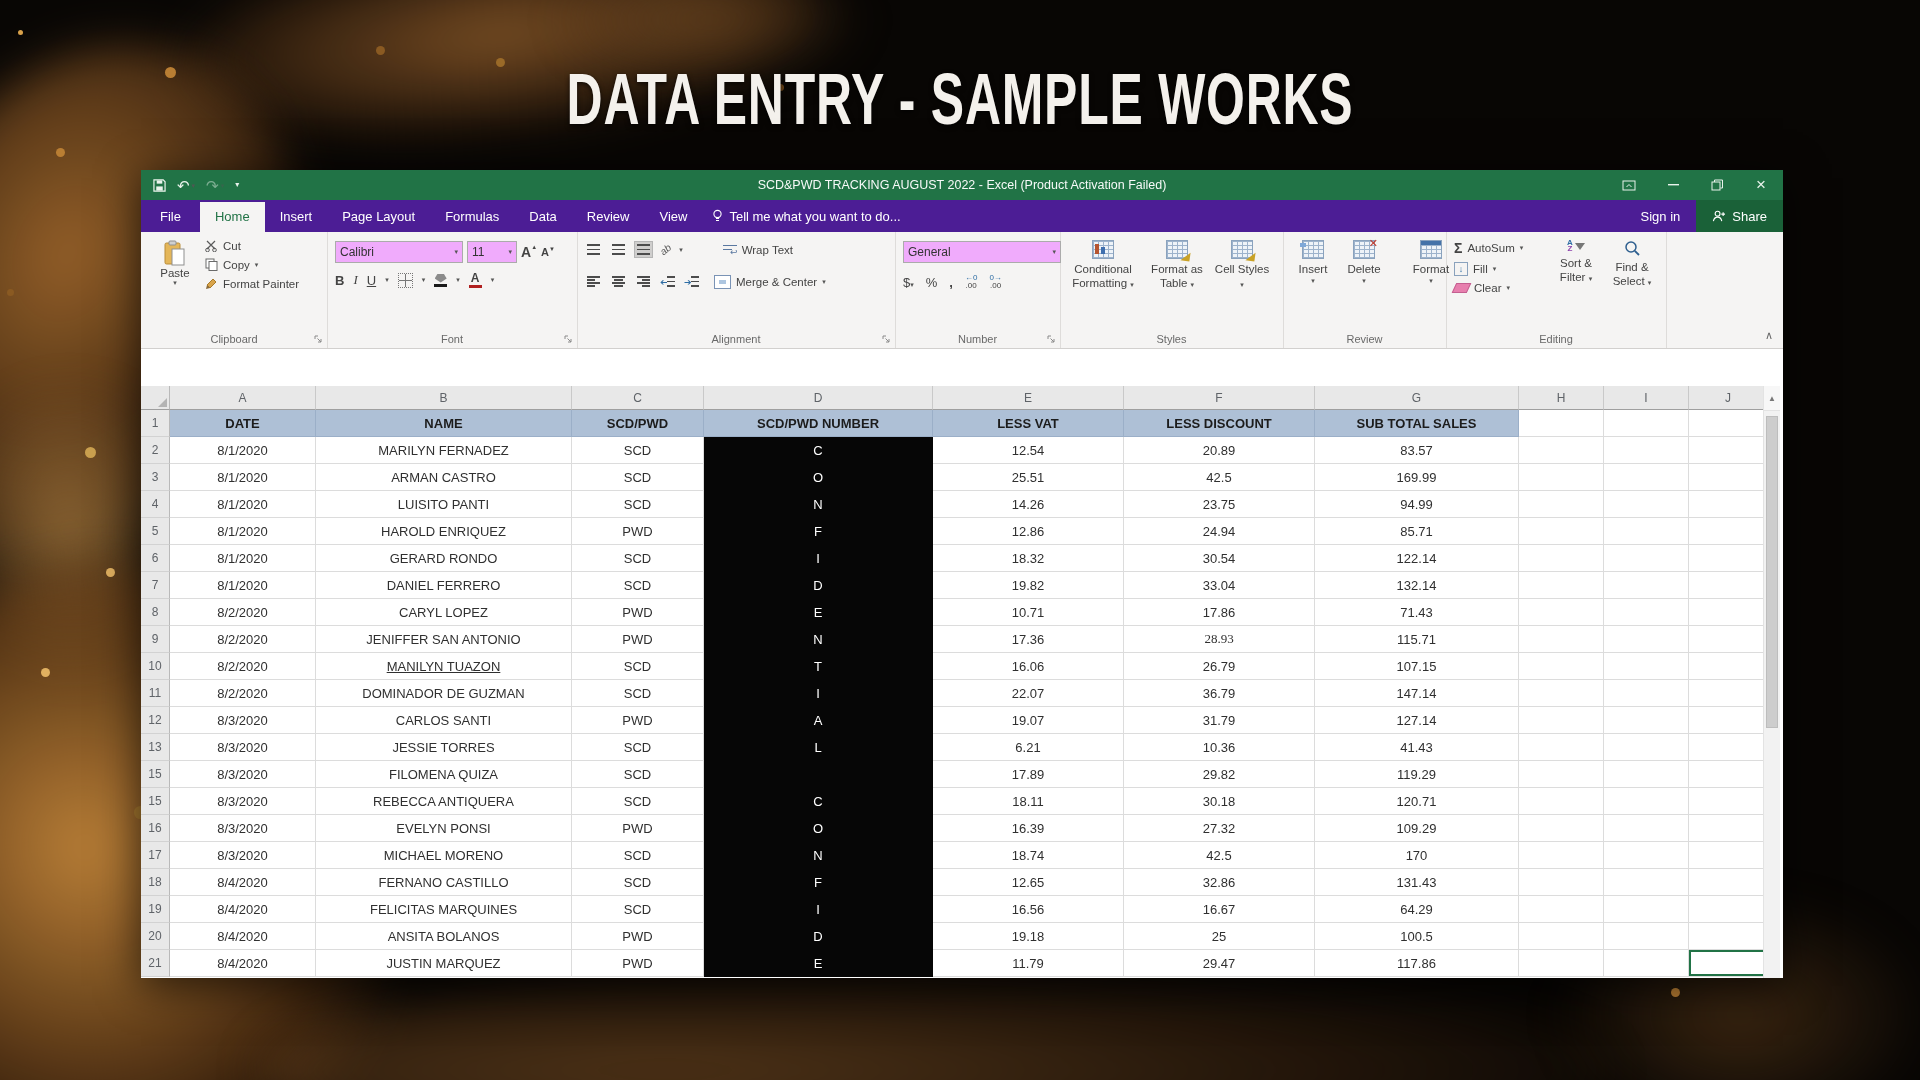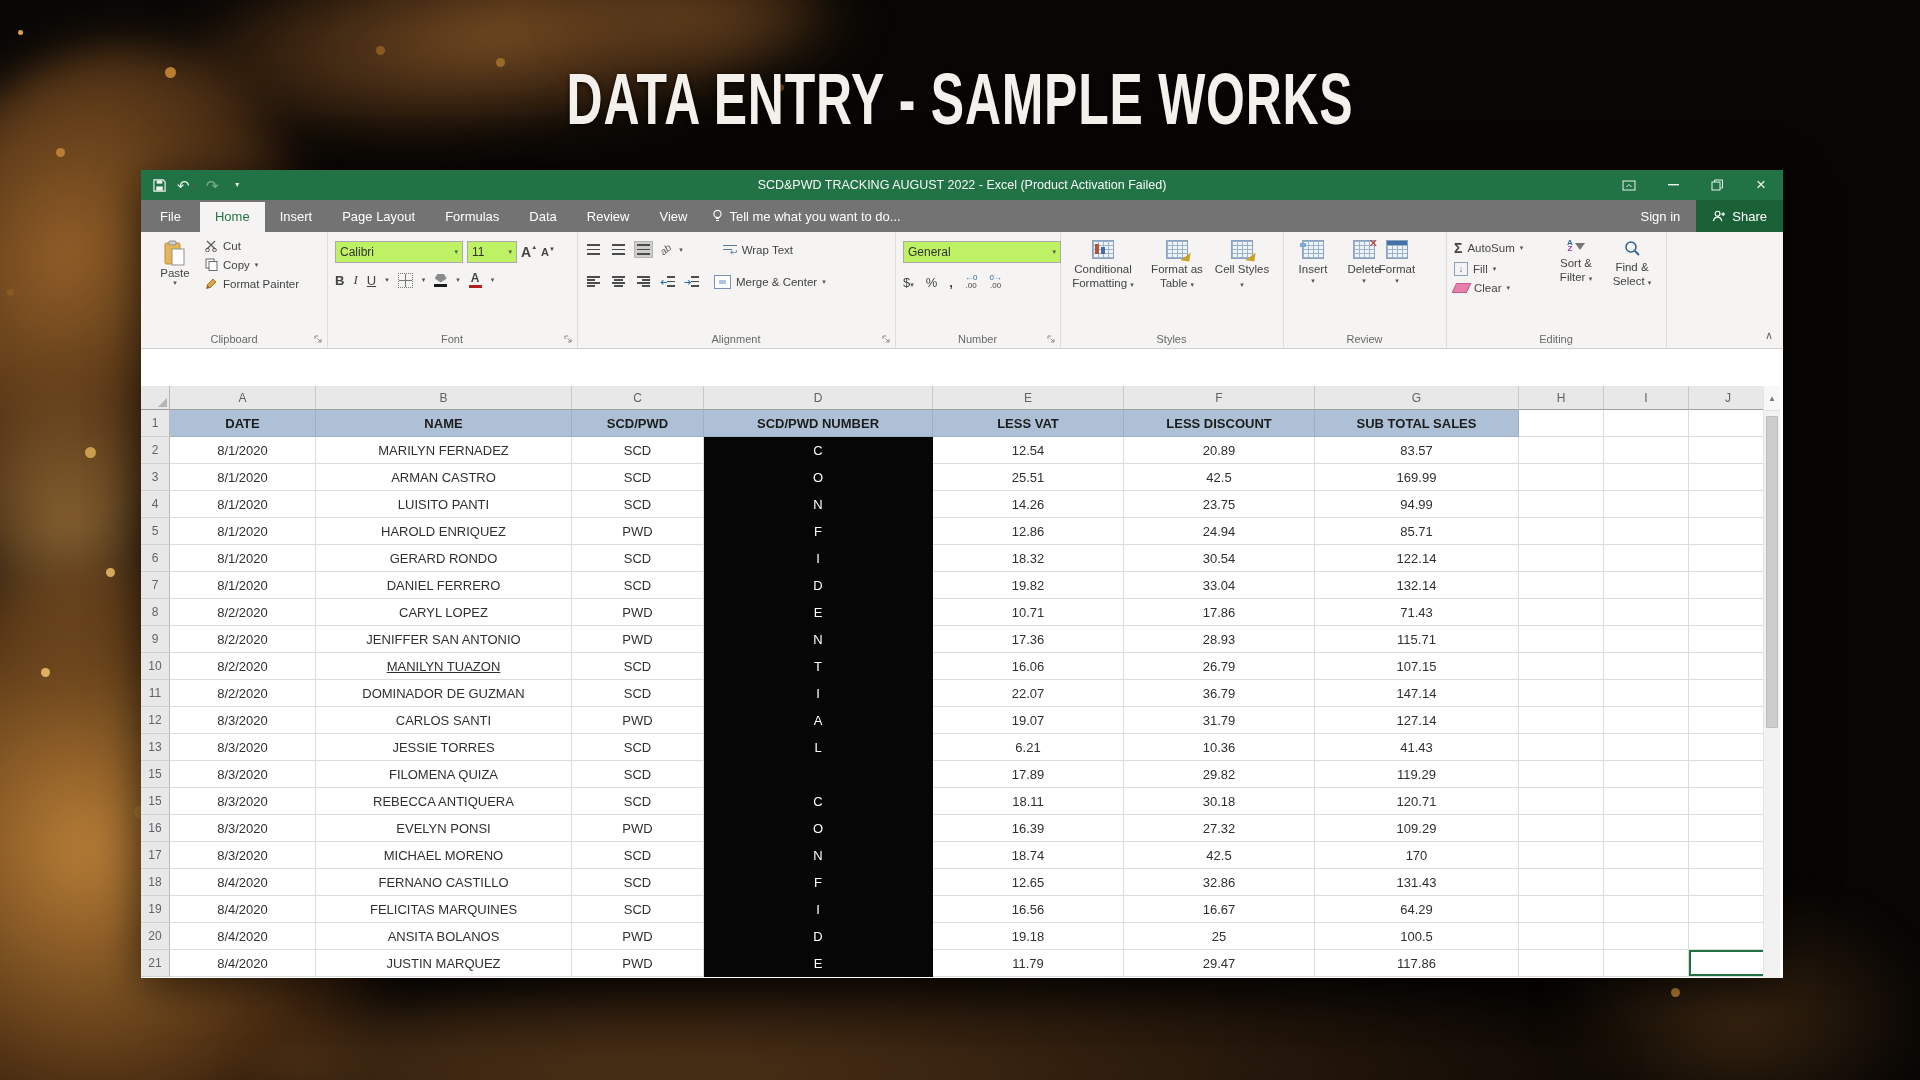--- a/index.html
+++ b/index.html
@@ -35,21 +35,21 @@
   .qat{position:absolute;left:12px;top:0;height:30px;display:flex;align-items:center;gap:11px;}
   .qbtn{display:flex;align-items:center;color:#eaf3ec;font-size:15px;line-height:1;}
   .qbtn .dd{font-size:7px;margin-left:2px;opacity:.9;}
   .dim{opacity:.45;}
   .tb-title{position:absolute;left:0;right:0;top:0;height:30px;display:flex;align-items:center;justify-content:center;
      font-size:12.5px;color:rgba(255,255,255,.96);pointer-events:none;}
   .winctl{position:absolute;right:0;top:0;height:30px;display:flex;}
   .wbtn{width:44px;height:30px;display:flex;align-items:center;justify-content:center;color:#eaf3ec;}
   .wbtn svg{display:block;}
   
-  .tabrow{position:absolute;left:0;top:30px;right:0;height:32px;background:#737373;display:flex;align-items:flex-end;color:#fff;}
+  .tabrow{position:absolute;left:0;top:30px;right:0;height:32px;background:#4c1d95;display:flex;align-items:flex-end;color:#fff;}
   .tab{padding:7px 15px 8px;font-size:13px;cursor:default;}
   .tab.active{background:#f5f4f3;color:#217346;}
   .tab.file{padding:7px 19px 8px;}
   .tellme{display:flex;align-items:center;gap:6px;margin-left:10px;padding-bottom:8px;font-size:13px;color:#fff;}
   .acct{margin-left:auto;display:flex;align-items:center;height:32px;}
   .signin{font-size:13px;margin-right:16px;color:#fff;}
   .sharebtn{display:flex;align-items:center;gap:7px;background:#1a6138;height:32px;padding:0 16px;font-size:13px;color:#fff;}
   
   .ribbon{position:absolute;left:0;top:62px;right:0;height:116px;background:#f5f4f3;border-bottom:1px solid #d2d0ce;color:#444;}
   .rgroup{position:absolute;top:0;bottom:0;border-right:1px solid #dedcda;}
@@ -59,21 +59,21 @@
   .g4{left:754px;width:165px;} .g5{left:919px;width:223px;} .g6{left:1142px;width:163px;}
   .g7{left:1305px;width:220px;}
   .collapse{position:absolute;right:10px;bottom:6px;color:#666;font-size:11px;}
   .dd{font-size:7px;color:#555;}
   
   .pastebtn{position:absolute;left:8px;top:8px;width:52px;text-align:center;font-size:11.5px;}
   .clipcol{position:absolute;left:64px;top:8px;display:flex;flex-direction:column;gap:6px;}
   .sbtn{display:flex;align-items:center;gap:5px;font-size:11.5px;white-space:nowrap;}
   
   .fontrow1{position:absolute;left:8px;top:9px;display:flex;align-items:center;gap:4px;}
-  .combo{background:#bef264;border:1px solid #ababab;height:20px;display:flex;align-items:center;padding:0 4px;font-size:12px;color:#333;}
+  .combo{background:#f0abfc;border:1px solid #ababab;height:20px;display:flex;align-items:center;padding:0 4px;font-size:12px;color:#333;}
   .combo .dd{margin-left:auto;padding-left:6px;}
   .c-font{width:118px;} .c-size{width:40px;} .c-num{width:148px;}
   .fbig{font-size:14px;font-weight:700;color:#444;} .fsm{font-size:11px;font-weight:700;color:#444;}
   .tri{font-size:6px;vertical-align:top;color:#444;}
   .fontrow2{position:absolute;left:8px;top:40px;display:flex;align-items:center;gap:9px;font-size:13px;}
   .bi{font-weight:700;} .it{font-style:italic;font-family:"Liberation Serif",serif;} .un{text-decoration:underline;}
   .coloricon{display:inline-flex;flex-direction:column;align-items:center;line-height:1;}
   .coloricon b{font-size:12px;font-weight:700;color:#444;}
   .bar{width:13px;height:3px;margin-top:1px;}
   .bar.black{background:#1a1a1a;} .bar.red{background:#b02020;}
@@ -429,21 +429,21 @@
       <div class="bigbtn ins" style="left:8px;width:44px">
         <span class="tgrid"></span>
         <span class="cap">Insert</span>
           <span class="dd">▾</span>
       </div>
       <div class="bigbtn del" style="left:58px;width:46px">
         <span class="tgrid"></span>
         <span class="cap">Delete</span>
           <span class="dd">▾</span>
       </div>
-      <div class="bigbtn fmt" style="left:90px;width:48px">
+      <div class="bigbtn fmt" style="left:124px;width:48px">
         <span class="tgrid"></span>
         <span class="cap">Format</span>
           <span class="dd">▾</span>
       </div>
       <div class="rg-label"><span>Review</span></div>
     </div>
 
     <div class="rgroup g7">
       <div class="edcol">
         <div class="sbtn">
@@ -605,21 +605,21 @@
           <div class="cell" style="width: 84px;"></div>
           <div class="cell" style="width: 78px;"></div>
         </div>
         <div class="grow">
           <div class="rownum" style="width: 28px;">9</div>
           <div class="cell" style="width: 145px;">8/2/2020</div>
           <div class="cell" style="width: 255px;">JENIFFER SAN ANTONIO</div>
           <div class="cell" style="width: 131px;">PWD</div>
           <div class="cell redacted" style="width: 228px;">N</div>
           <div class="cell" style="width: 190px;">17.36</div>
-          <div class="cell" style="width: 190px;">28.93</div>
+          <div class="cell" style="width: 190px; font-family: Liberation Serif, serif;">28.93</div>
           <div class="cell" style="width: 203px;">115.71</div>
           <div class="cell" style="width: 84px;"></div>
           <div class="cell" style="width: 84px;"></div>
           <div class="cell" style="width: 78px;"></div>
         </div>
         <div class="grow">
           <div class="rownum" style="width: 28px;">10</div>
           <div class="cell" style="width: 145px;">8/2/2020</div>
           <div class="cell" style="width: 255px; text-decoration: underline;">MANILYN TUAZON</div>
           <div class="cell" style="width: 131px;">SCD</div>

